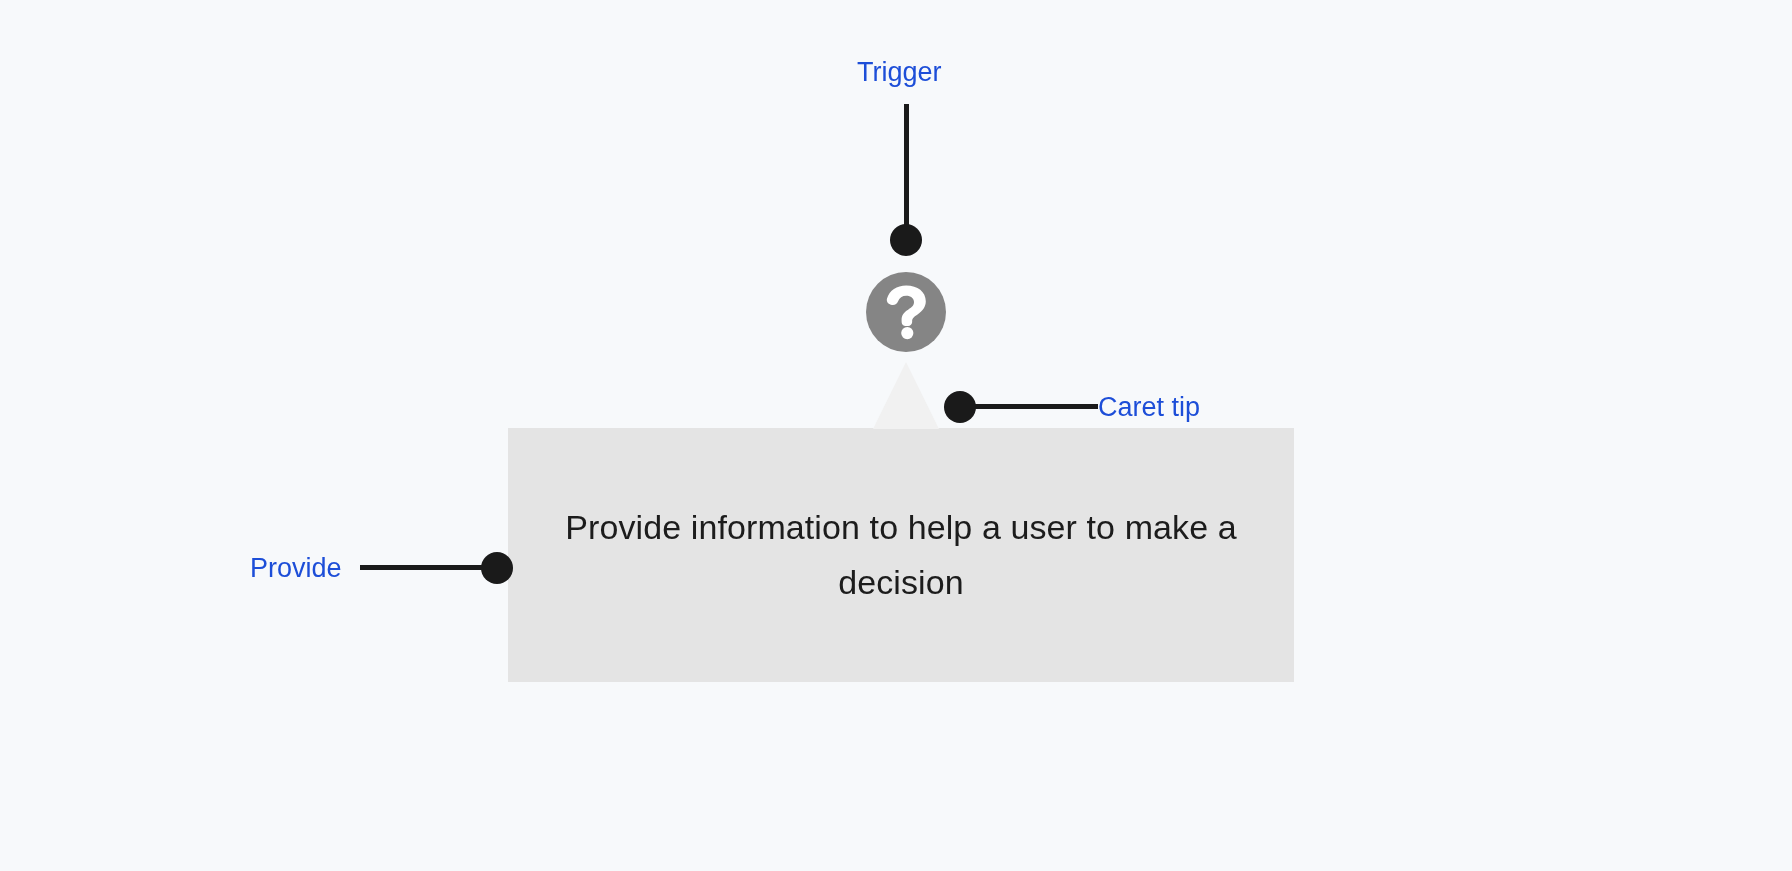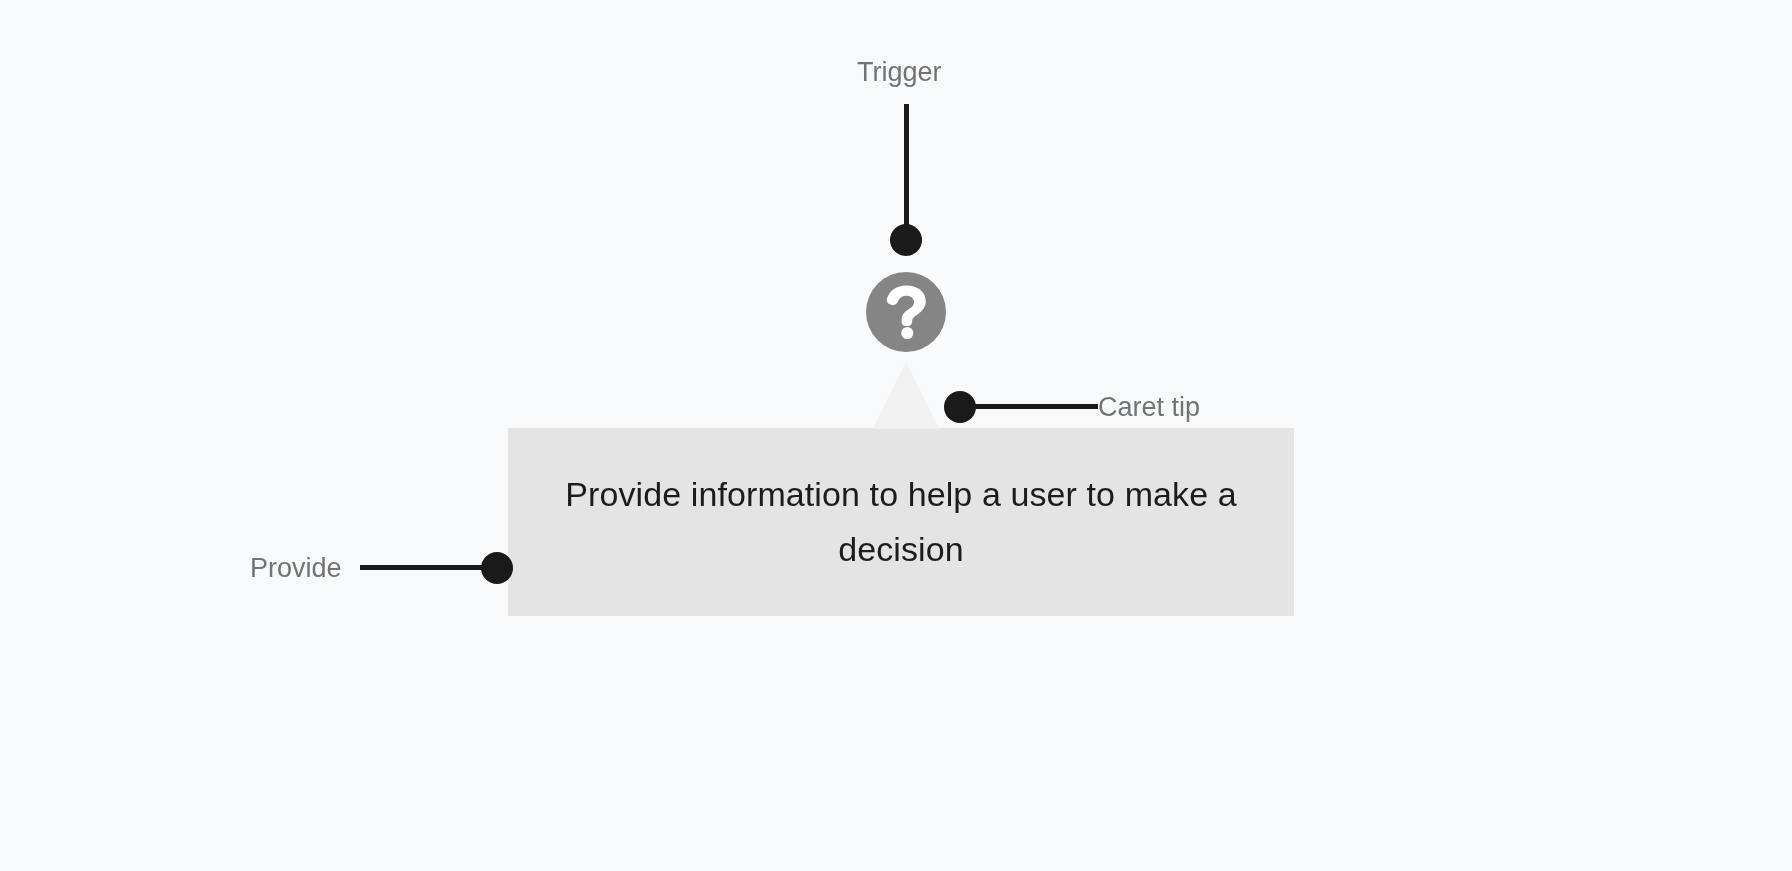--- a/index.html
+++ b/index.html
@@ -22,21 +22,21 @@
     width: 1792px;
     height: 871px;
   }
 
   
   .tooltip-box {
     position: absolute;
     left: 508px;
     top: 428px;
     width: 786px;
-    height: 188px;
+    height: 254px;
     background: #e4e4e4;
     display: flex;
     align-items: center;
     justify-content: center;
     box-sizing: border-box;
   }
   .tooltip-text {
     font-size: 34px;
     line-height: 55px;
     color: #1c1c1c;
@@ -90,21 +90,21 @@
     background: #1a1a1a;
   }
   .ann-line-h {
     position: absolute;
     height: 5px;
     background: #1a1a1a;
   }
   .ann-label {
     position: absolute;
     font-size: 27px;
-    color: #737373;
+    color: #1d4ed8;
     white-space: nowrap;
     line-height: 32px;
   }
 
   
   .trigger-label   { left: 857px;  top: 56px;  }
   .trigger-line    { left: 904px;  top: 104px; height: 136px; }
   .trigger-dot     { left: 890px;  top: 224px; }
 
   .caret-dot       { left: 944px;  top: 391px; }

